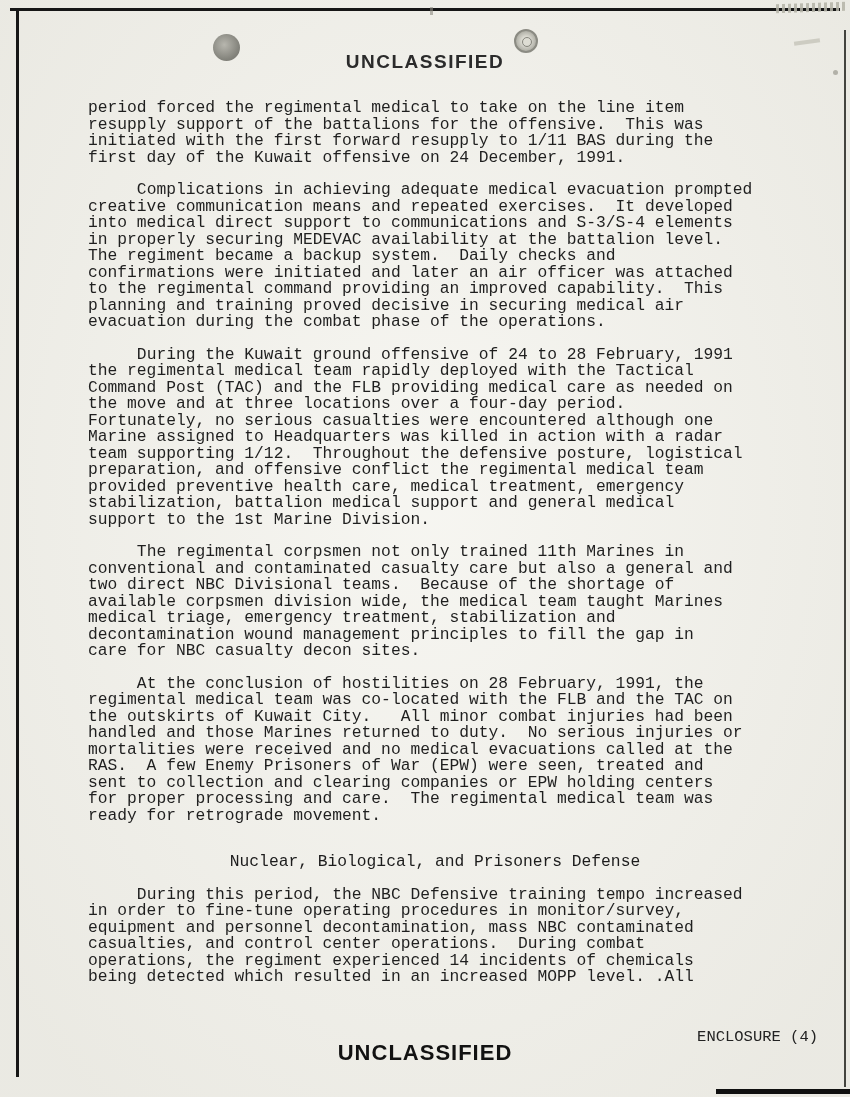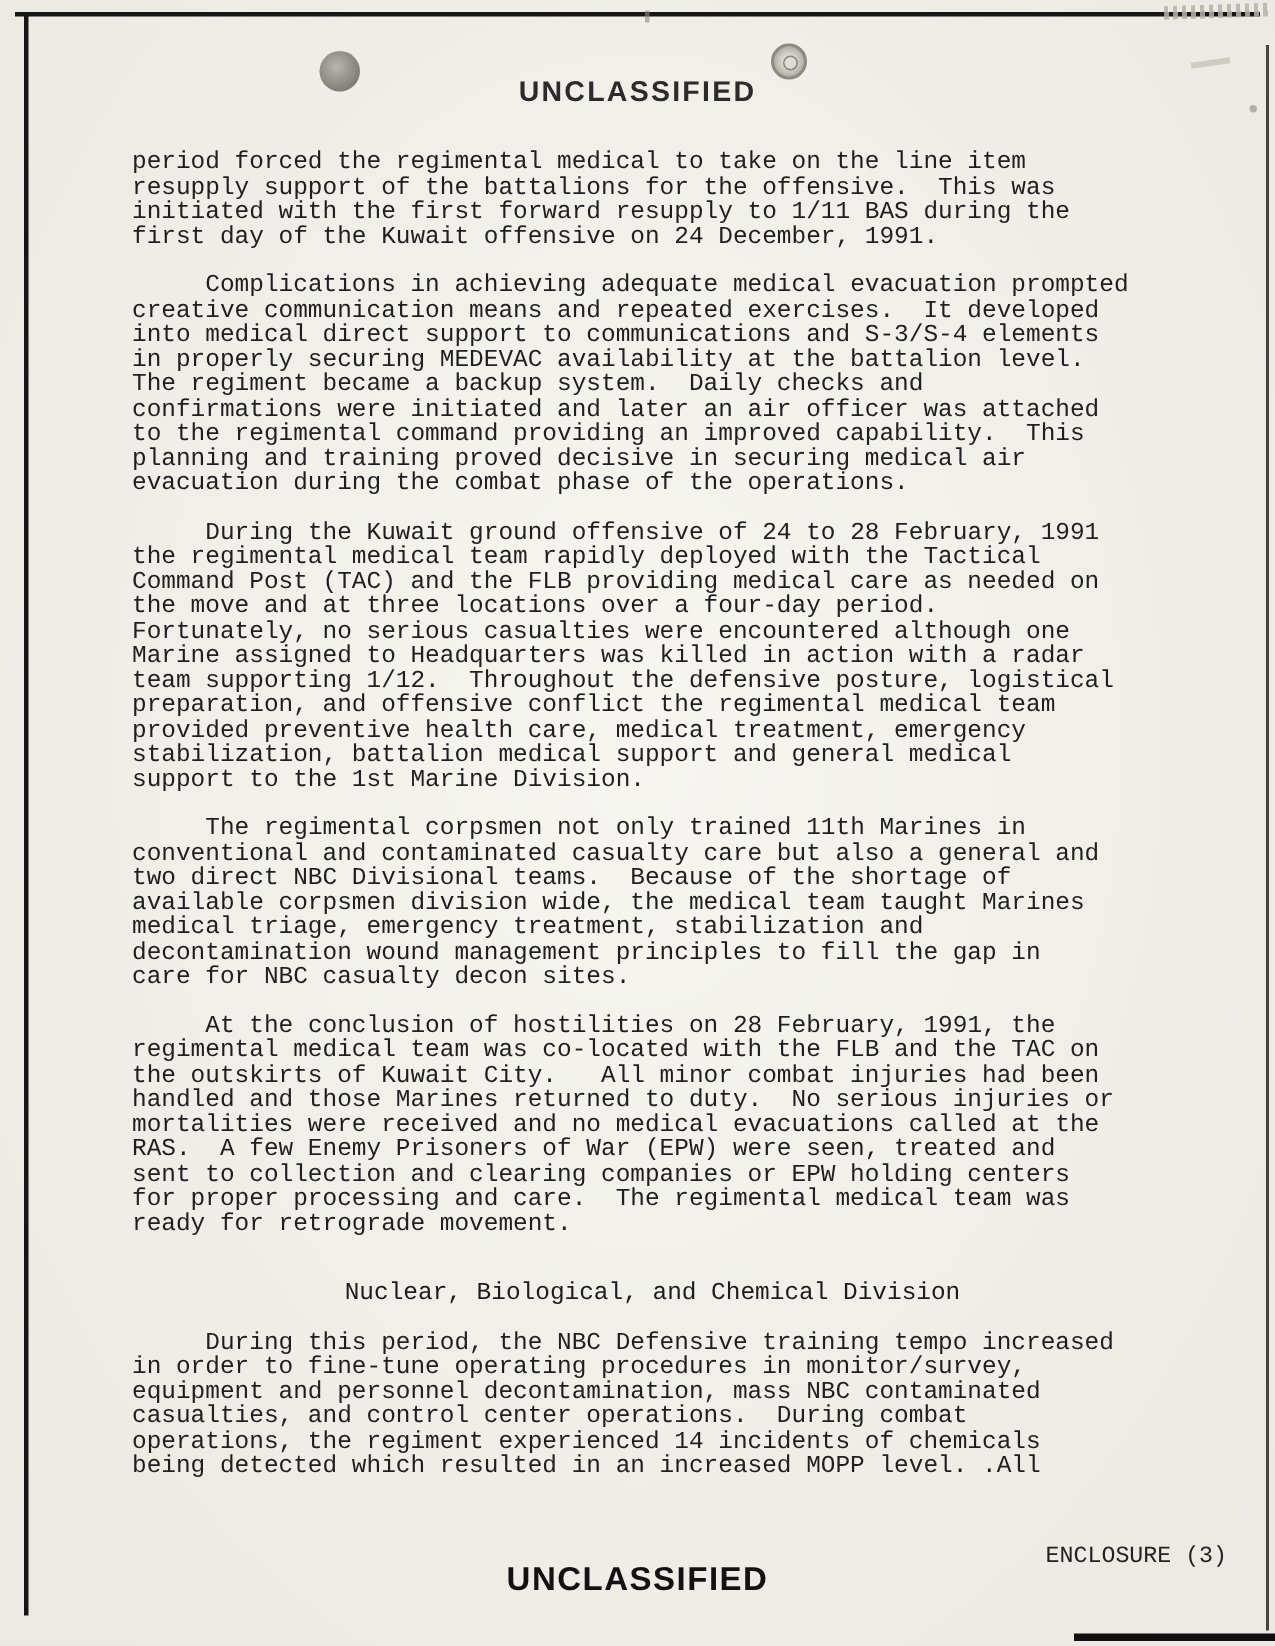--- a/index.html
+++ b/index.html
@@ -138,26 +138,26 @@
 care for NBC casualty decon sites.</p>
     <p class="para">     At the conclusion of hostilities on 28 February, 1991, the
 regimental medical team was co-located with the FLB and the TAC on
 the outskirts of Kuwait City.   All minor combat injuries had been
 handled and those Marines returned to duty.  No serious injuries or
 mortalities were received and no medical evacuations called at the
 RAS.  A few Enemy Prisoners of War (EPW) were seen, treated and
 sent to collection and clearing companies or EPW holding centers
 for proper processing and care.  The regimental medical team was
 ready for retrograde movement.</p>
-    <div class="section-heading">Nuclear, Biological, and Chemical Division</div>
+    <div class="section-heading">Nuclear, Biological, and Prisoners Defense</div>
     <p class="para">     During this period, the NBC Defensive training tempo increased
 in order to fine-tune operating procedures in monitor/survey,
 equipment and personnel decontamination, mass NBC contaminated
 casualties, and control center operations.  During combat
 operations, the regiment experienced 14 incidents of chemicals
 being detected which resulted in an increased MOPP level. .All</p>
   </div>
 
-  <div class="enclosure">ENCLOSURE (3)</div>
+  <div class="enclosure">ENCLOSURE (4)</div>
 
   <div class="footer-classification">UNCLASSIFIED</div>
 
 </div>
 
 </body></html>

